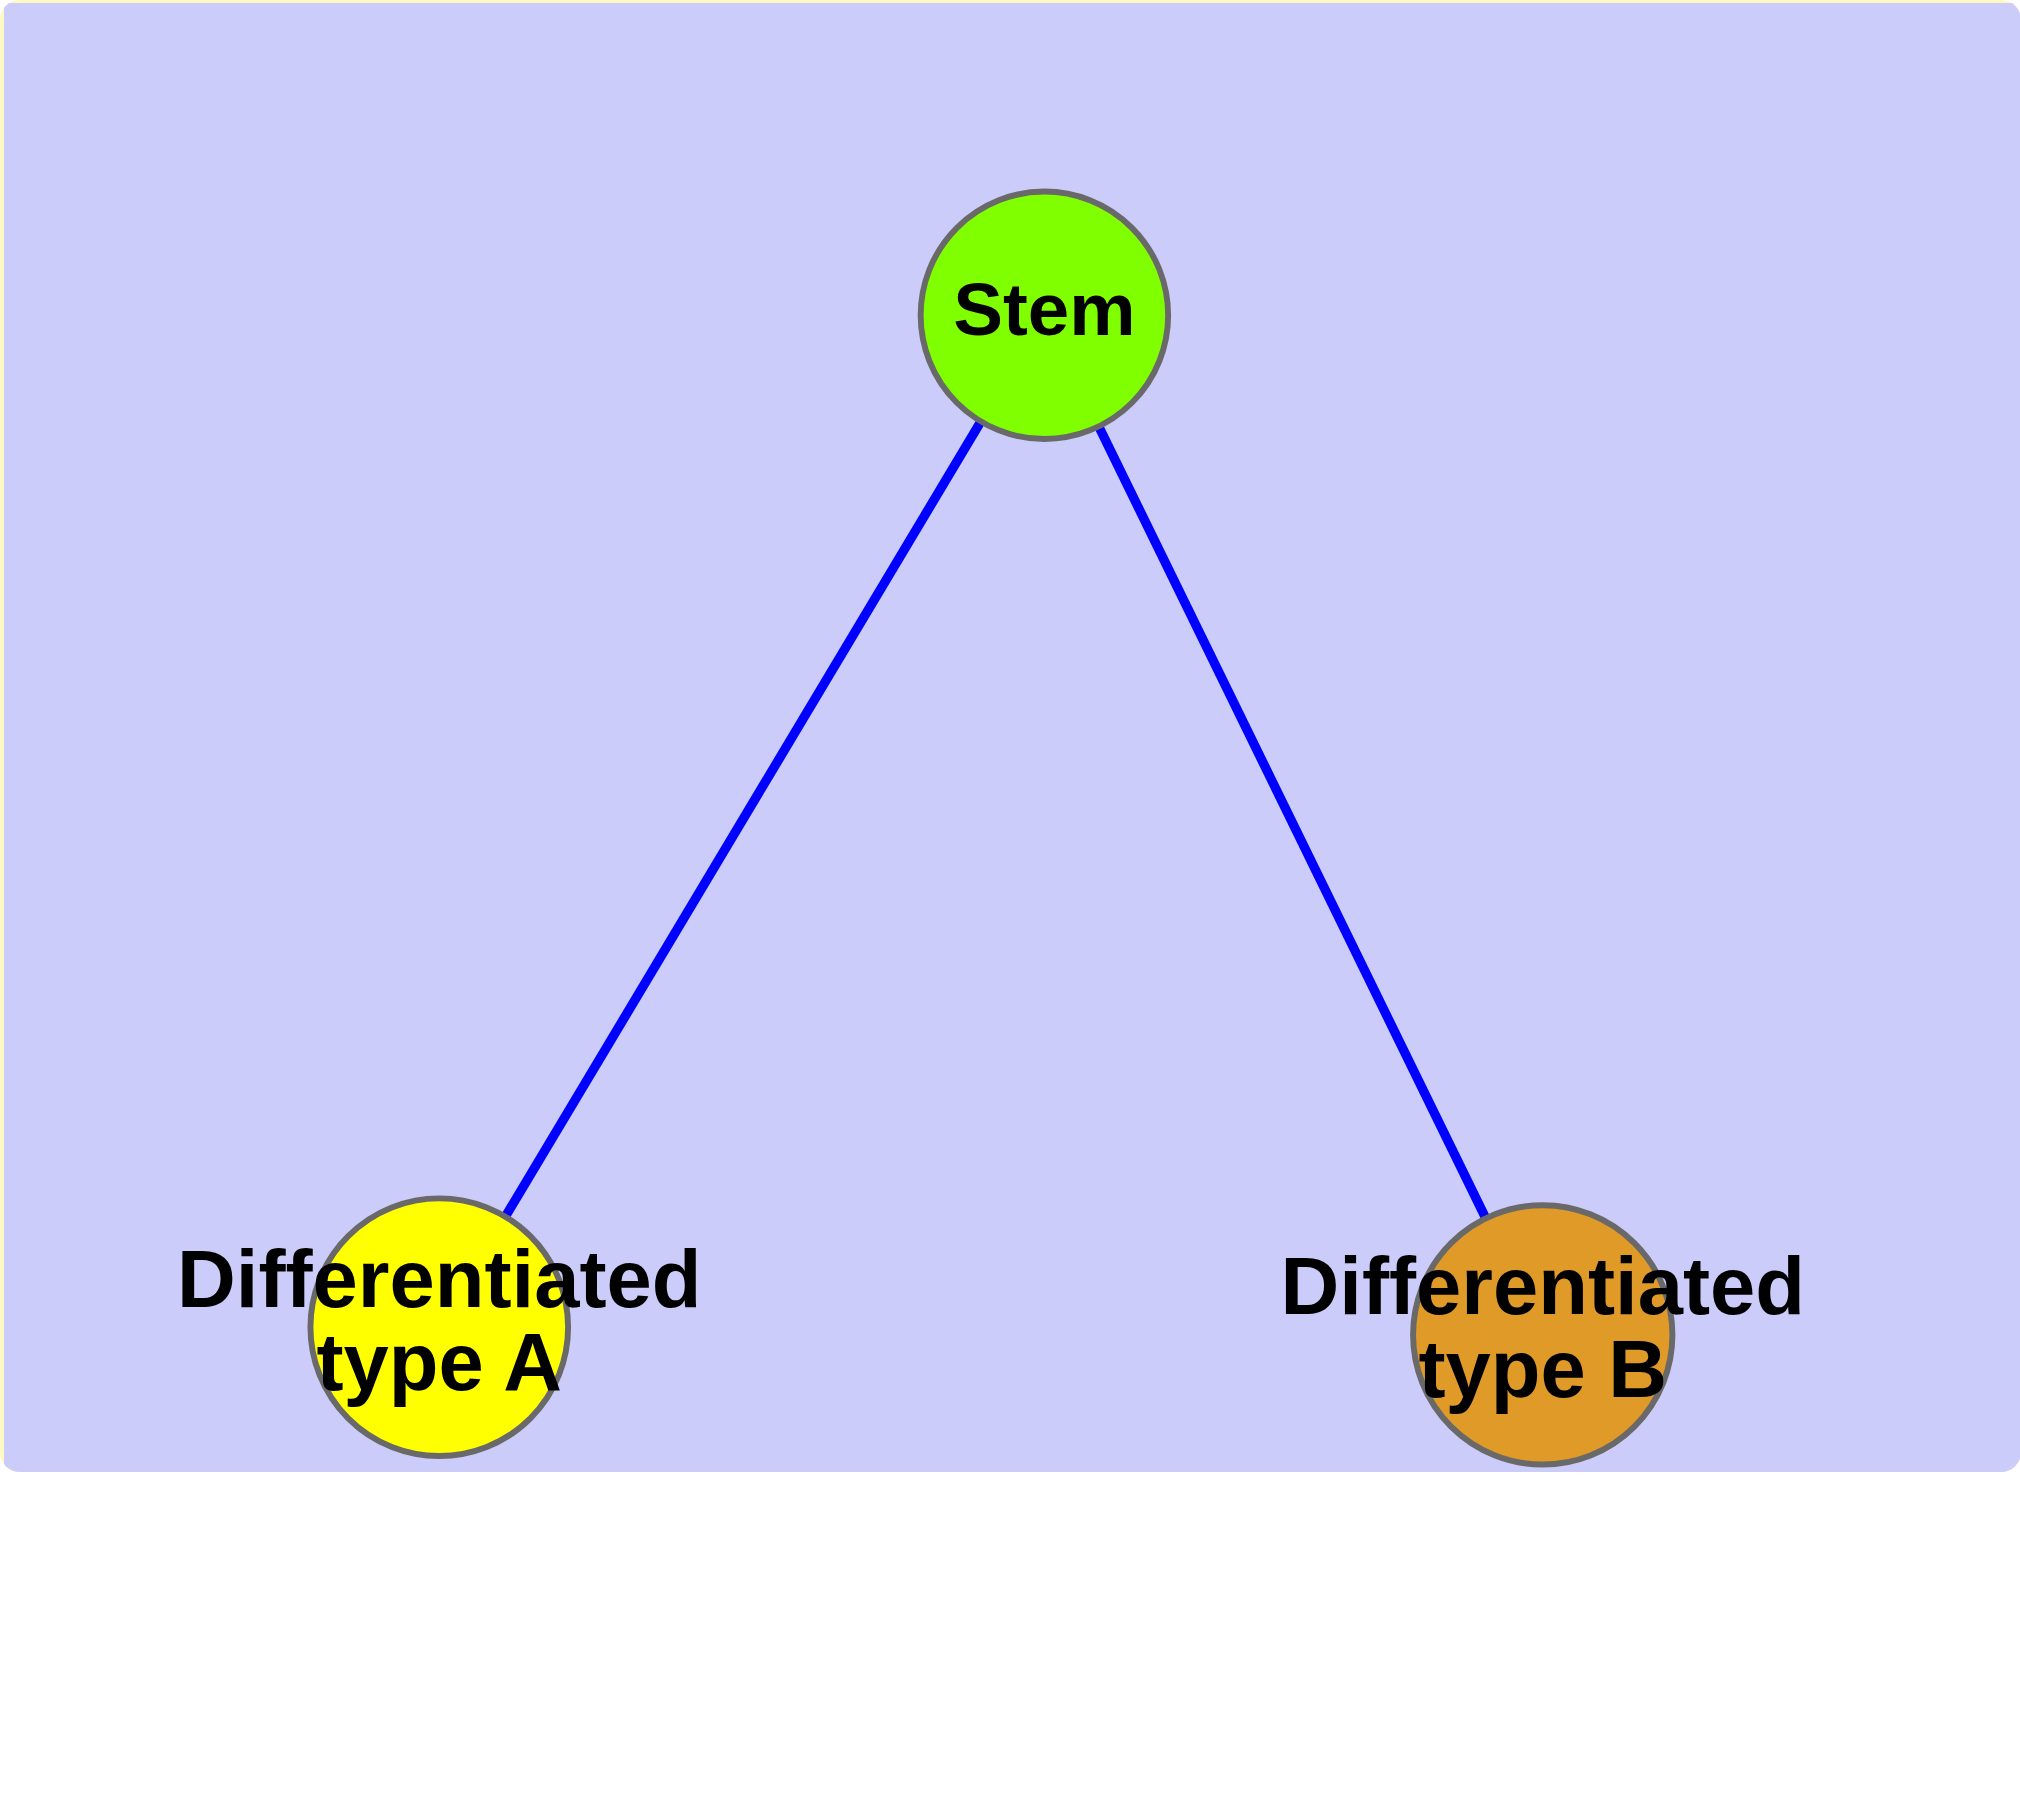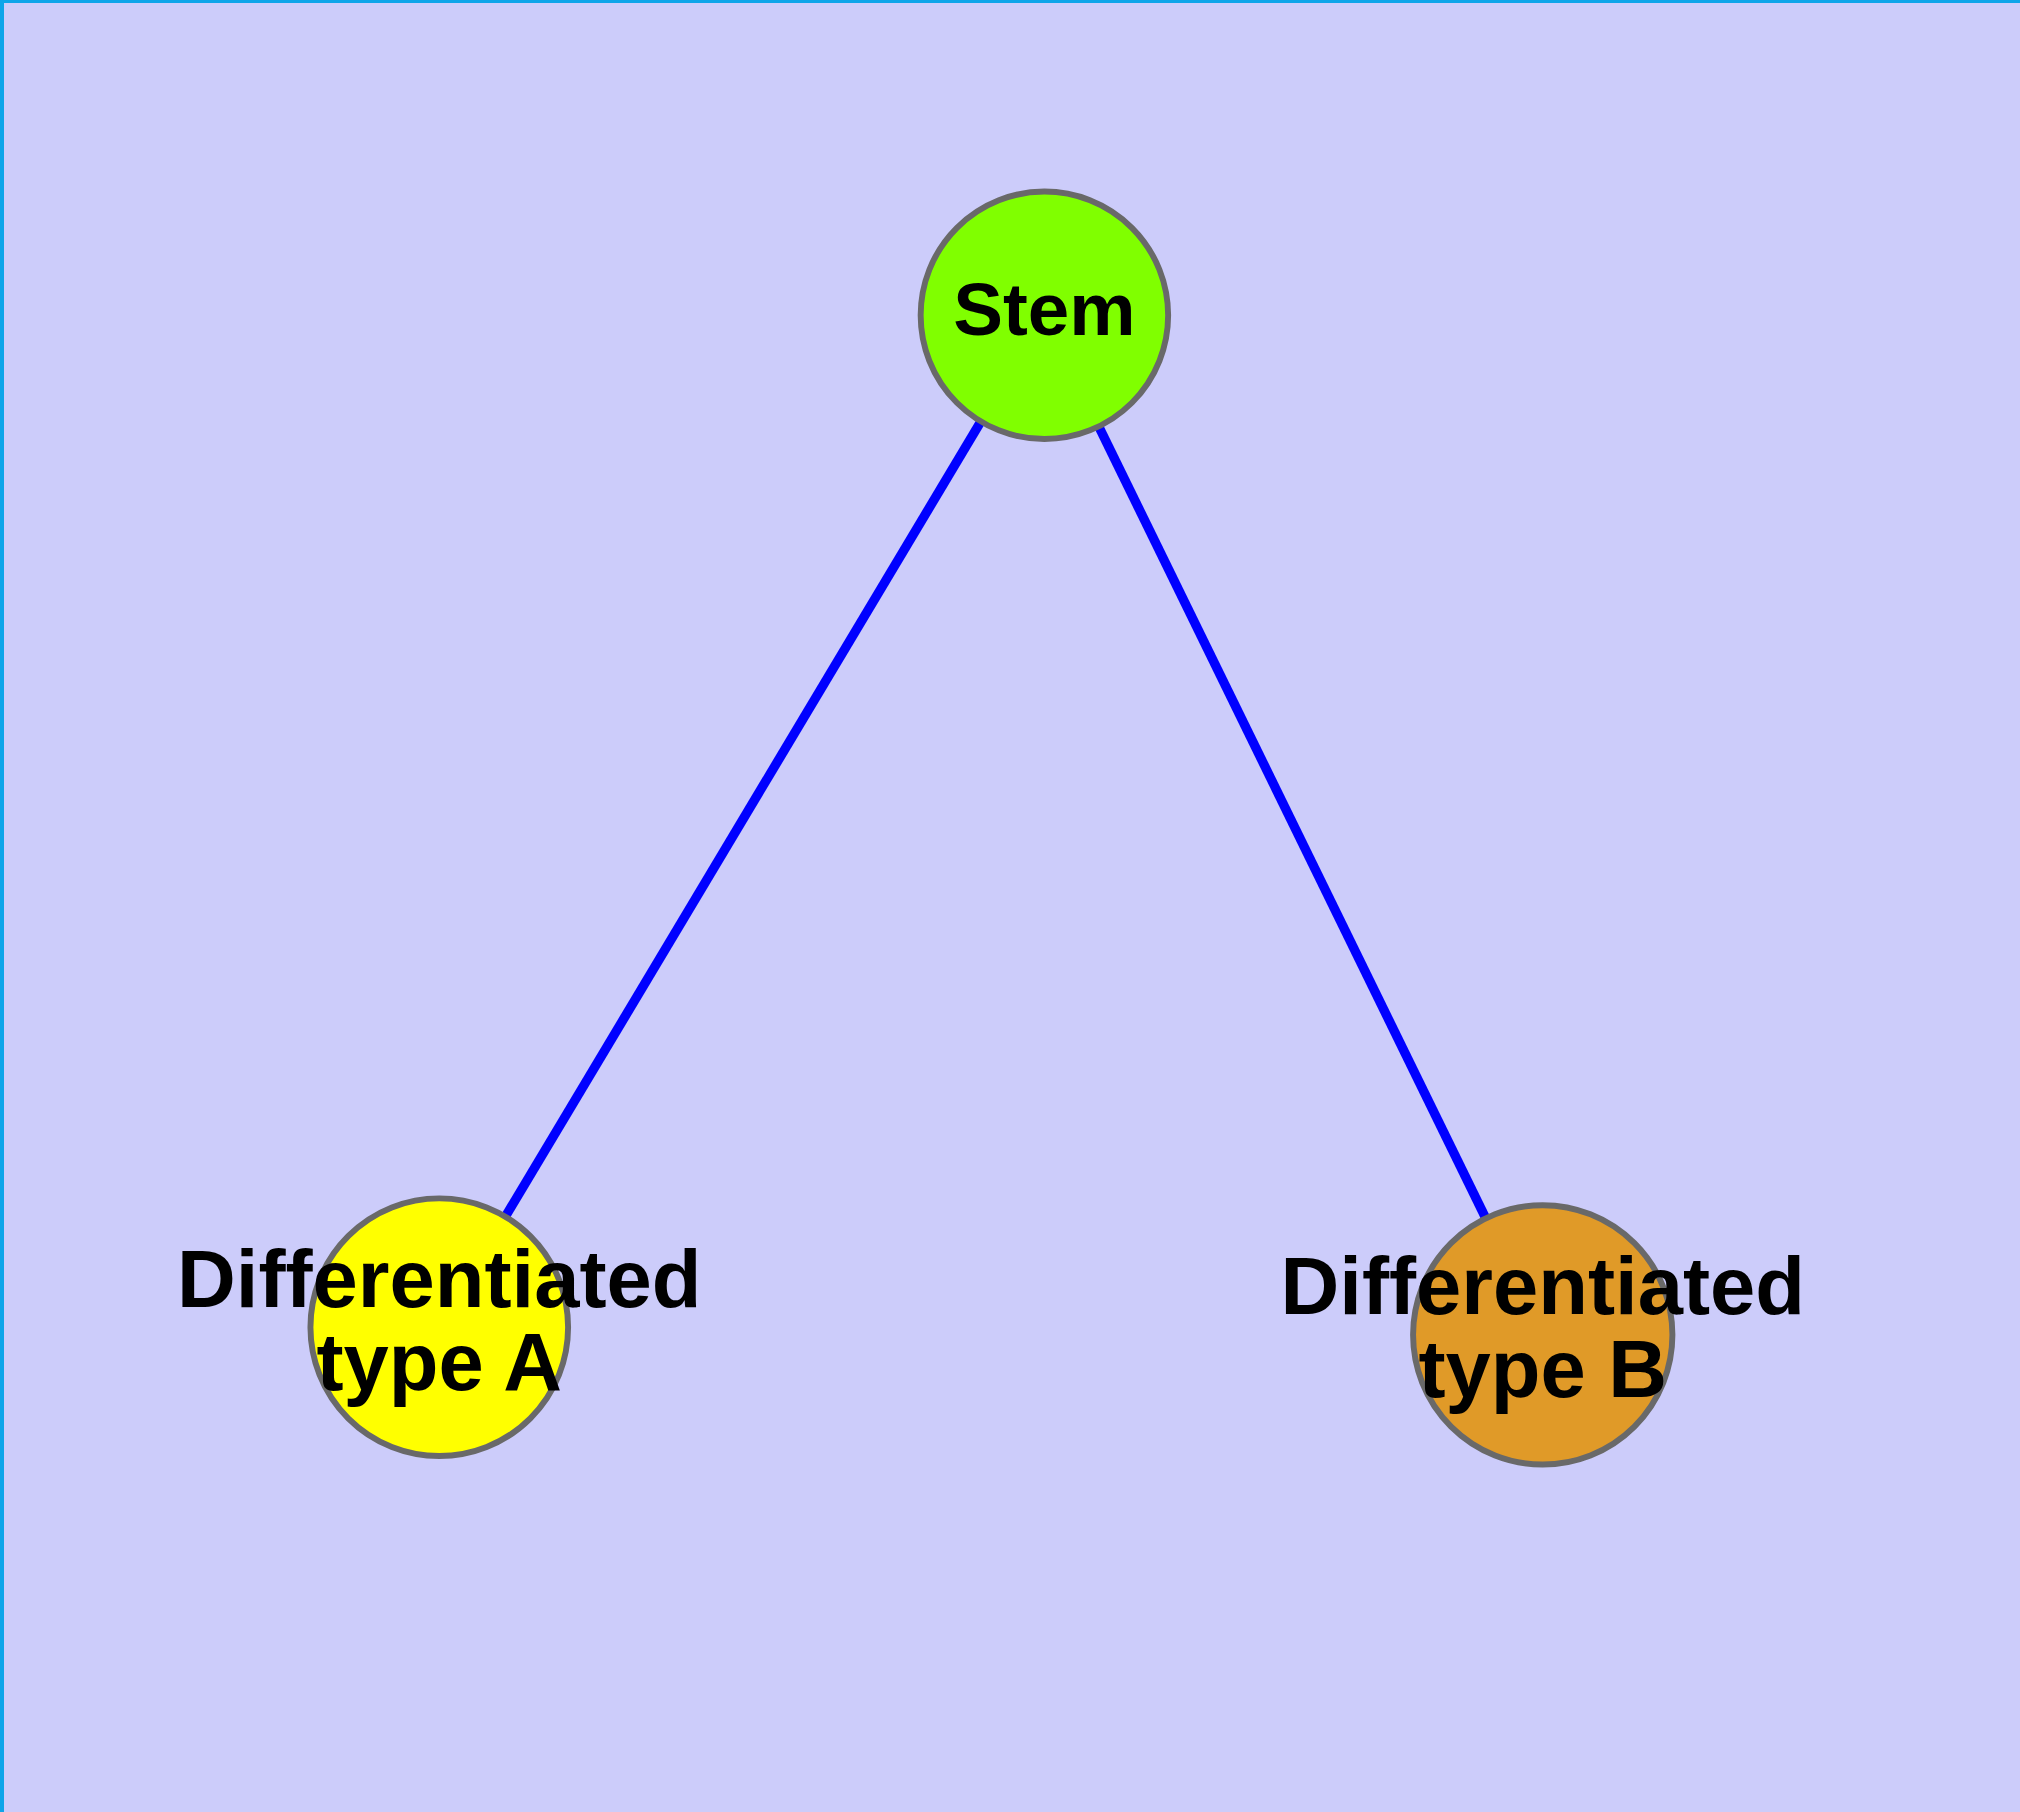--- a/index.html
+++ b/index.html
@@ -4,24 +4,25 @@
 <title>Cell Differentiation Graph</title>
 <style>
   html, body {
     margin: 0;
     padding: 0;
     background: #ffffff;
   }
   #canvas {
     position: relative;
     width: 2021px;
-    height: 1812px;
+    height: 1472px;
     overflow: hidden;
-    background: #0ea5e9;
+    background: #fef9c3;
     font-family: "Liberation Sans", "DejaVu Sans", sans-serif;
+    border-radius: 20px;
   }
   #plot-background {
     position: absolute;
     left: 4.2px;
     top: 3.4px;
     width: 2016px;
     height: 1809px;
     background: #ccccfa;
   }
   #graph-svg {

